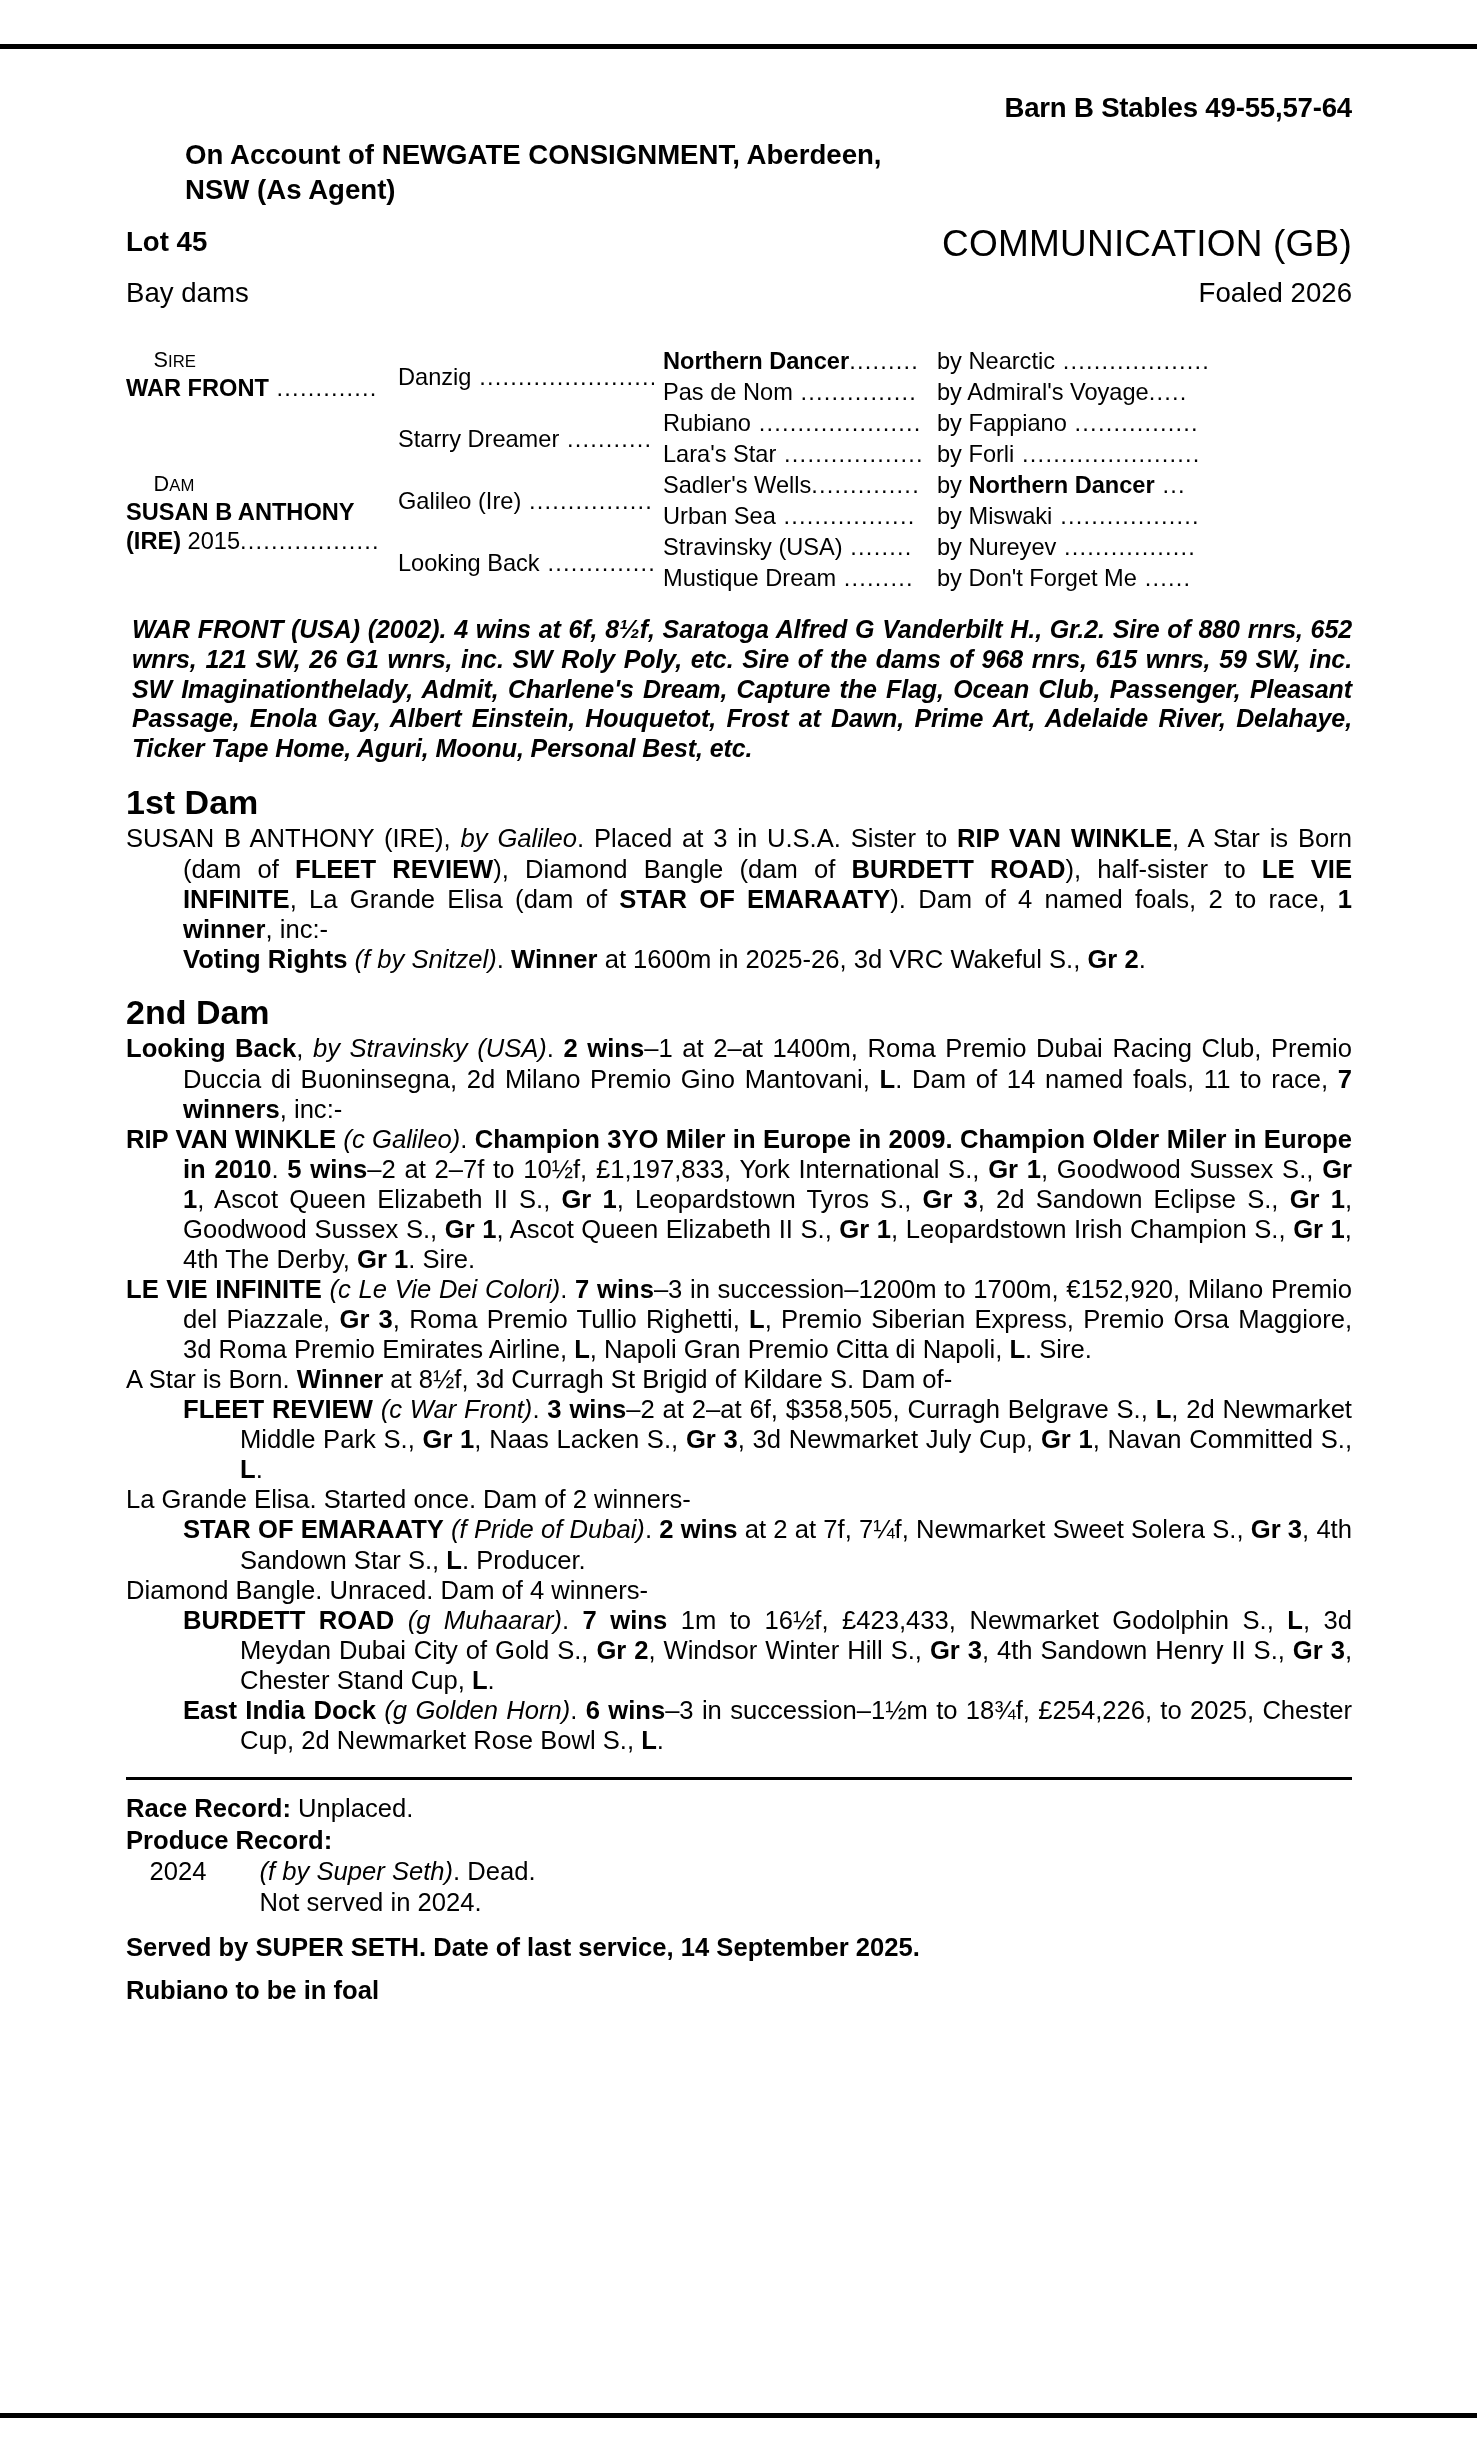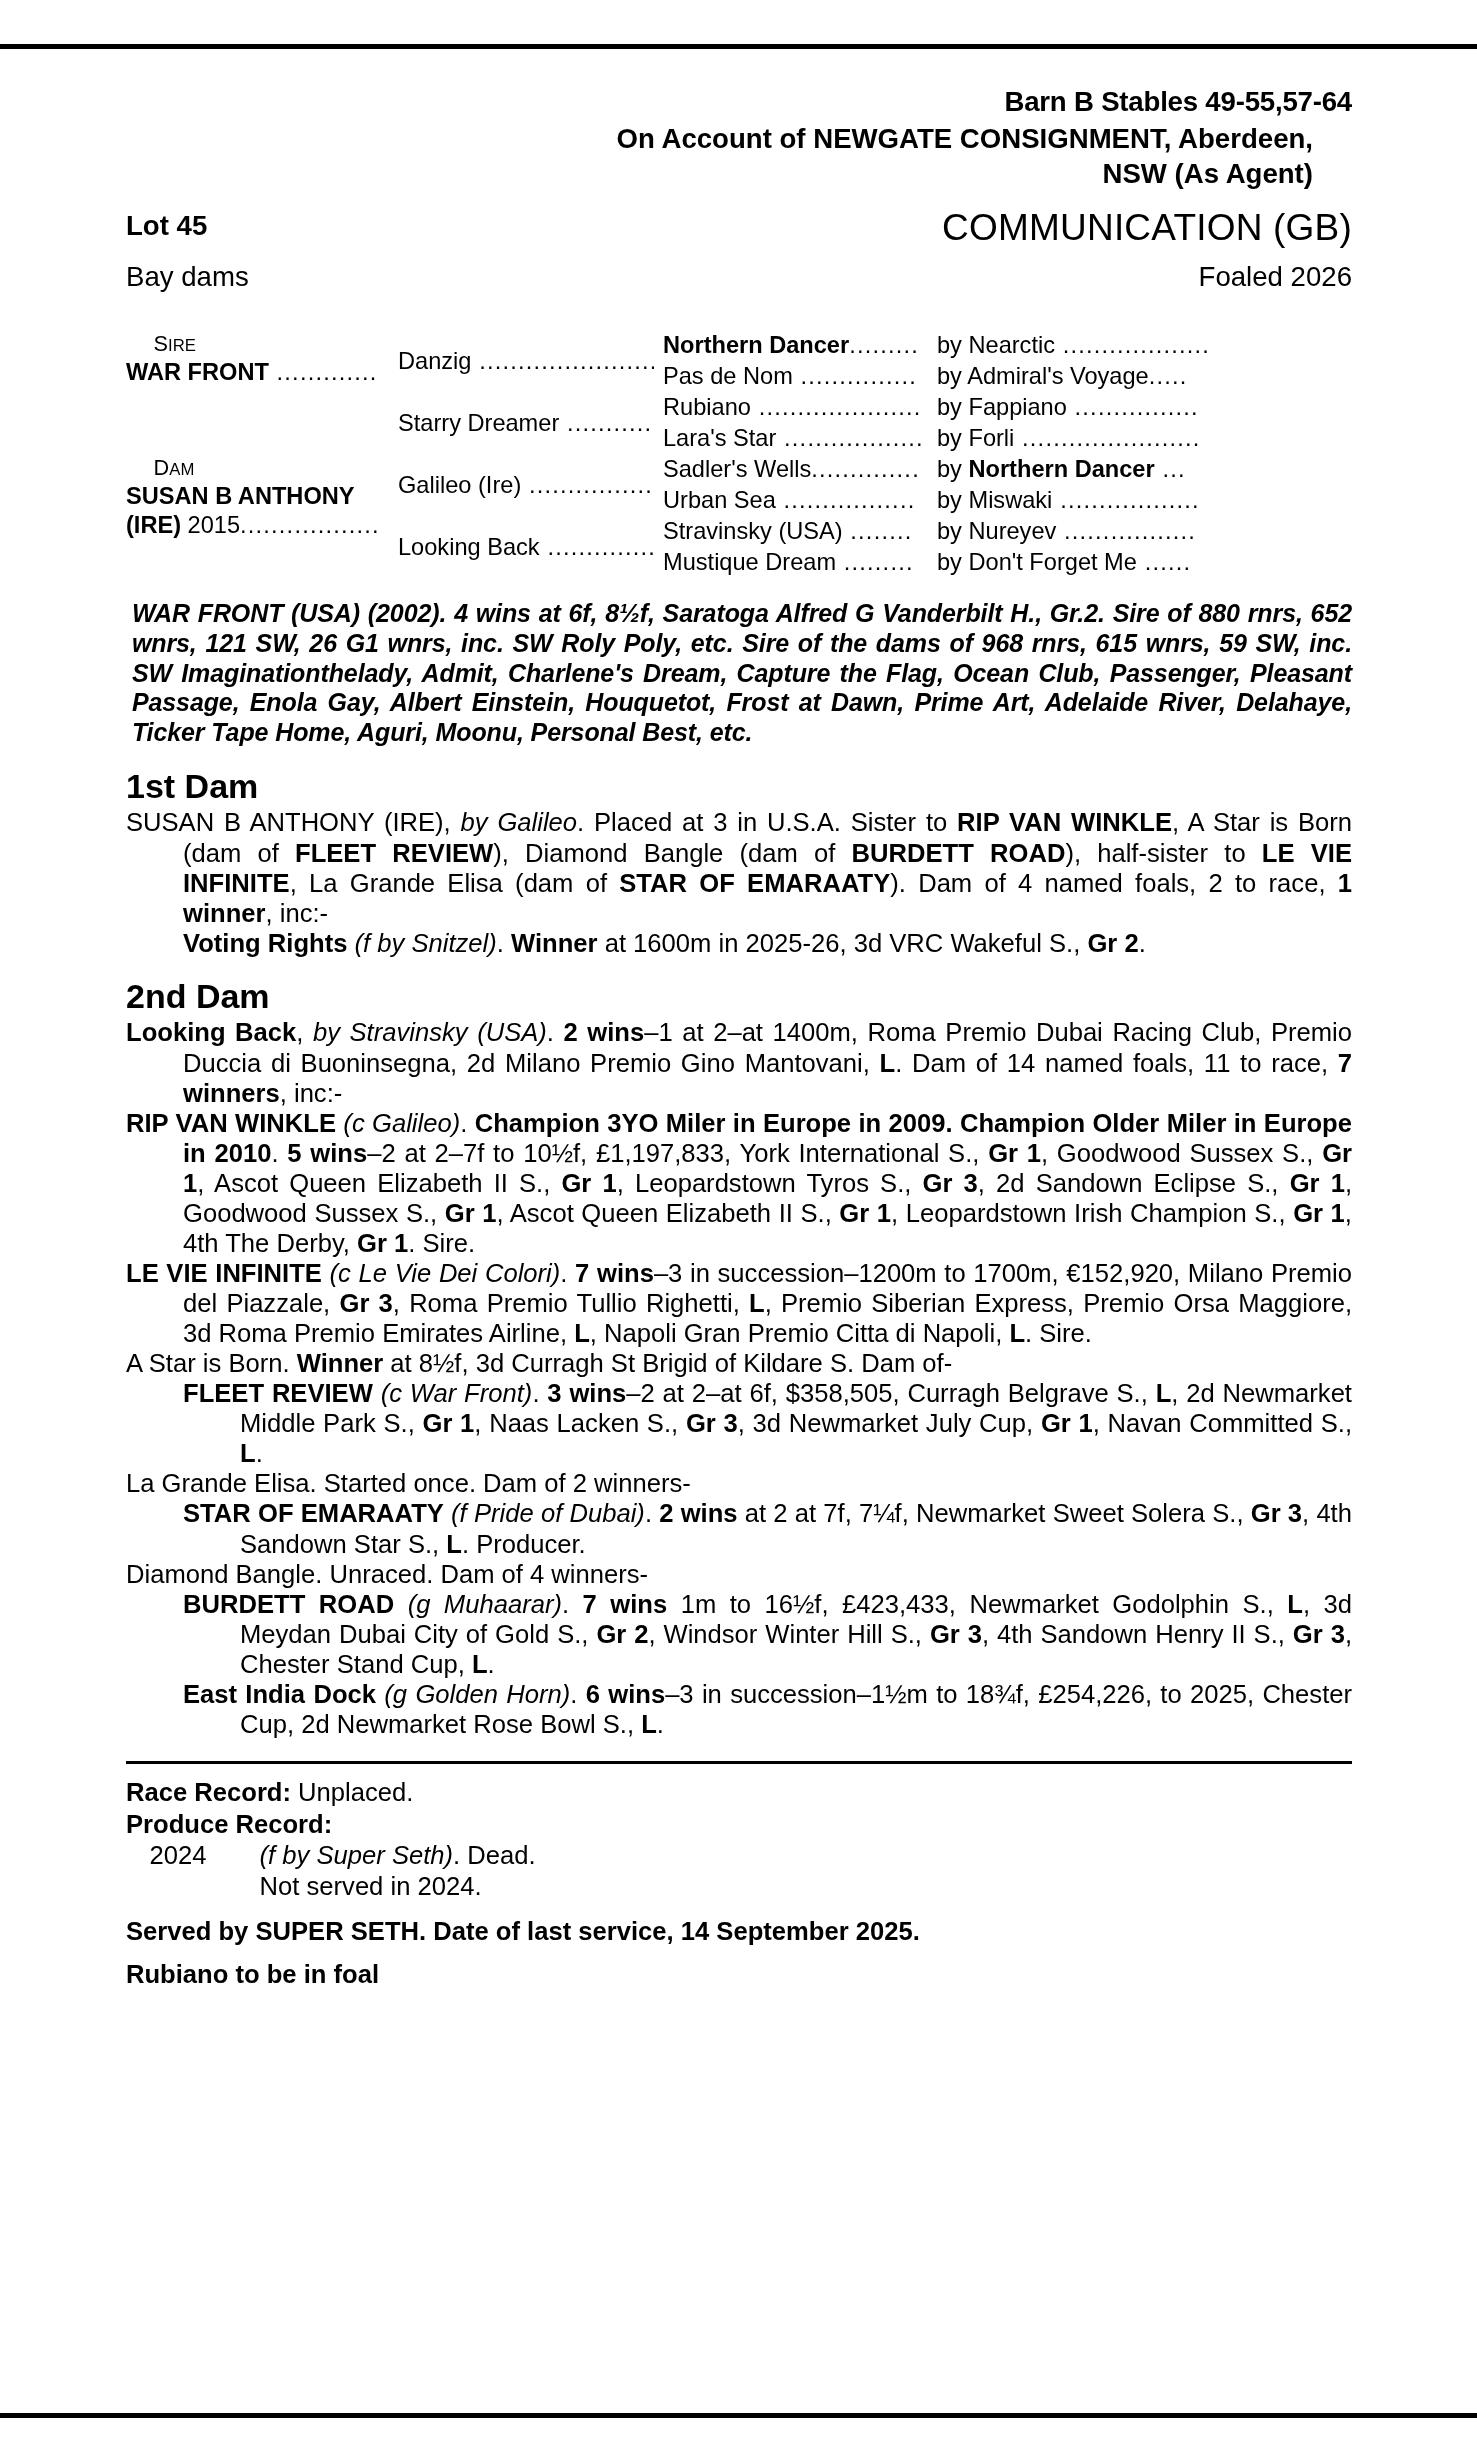--- a/index.html
+++ b/index.html
@@ -31,39 +31,39 @@
   }
   .rule-bottom {
     position: absolute;
     left: 0; top: 2413px;
     width: 1478px; height: 4.9px;
     background: #000;
   }
   .content {
     position: absolute;
     left: 126px;
-    top: 85px;
+    top: 91px;
     width: 1226px;
   }
 
   
   .barn-line {
     text-align: right;
     font-weight: bold;
     font-size: 27.6px;
     font-stretch: condensed;
     letter-spacing: -0.2px;
     line-height: 1.22;
   }
   .consign-block {
-    text-align: right;
+    text-align: left;
     font-weight: bold;
     font-size: 27.6px;
     line-height: 1.27;
-    margin-top: 2px;
+    margin-top: 12px;
     padding-left: 59px;
     padding-right: 39px;
   }
   .lot-row {
     position: relative;
     margin-top: 15.8px;
     height: 49px;
   }
   .lot-label {
     position: absolute;

